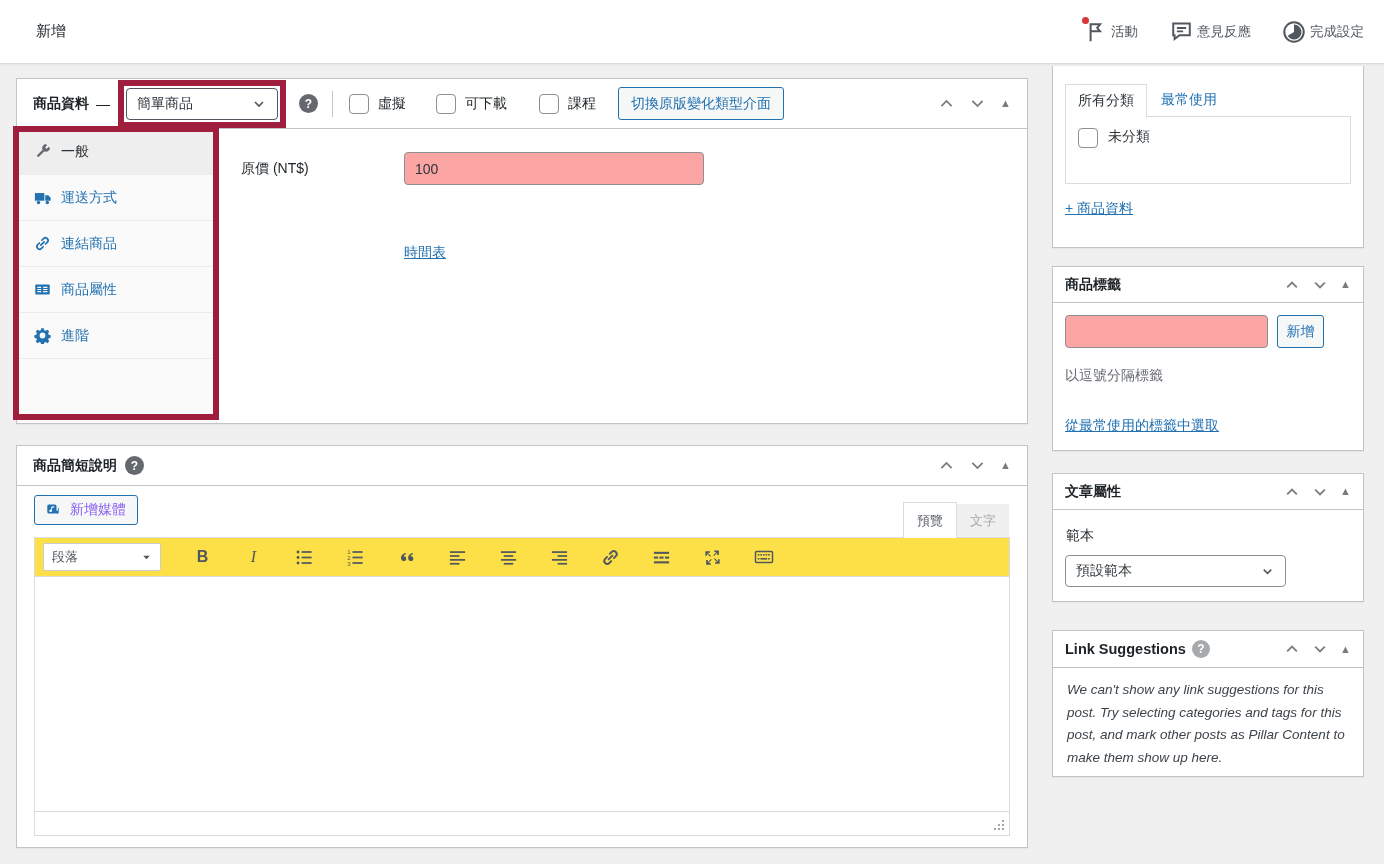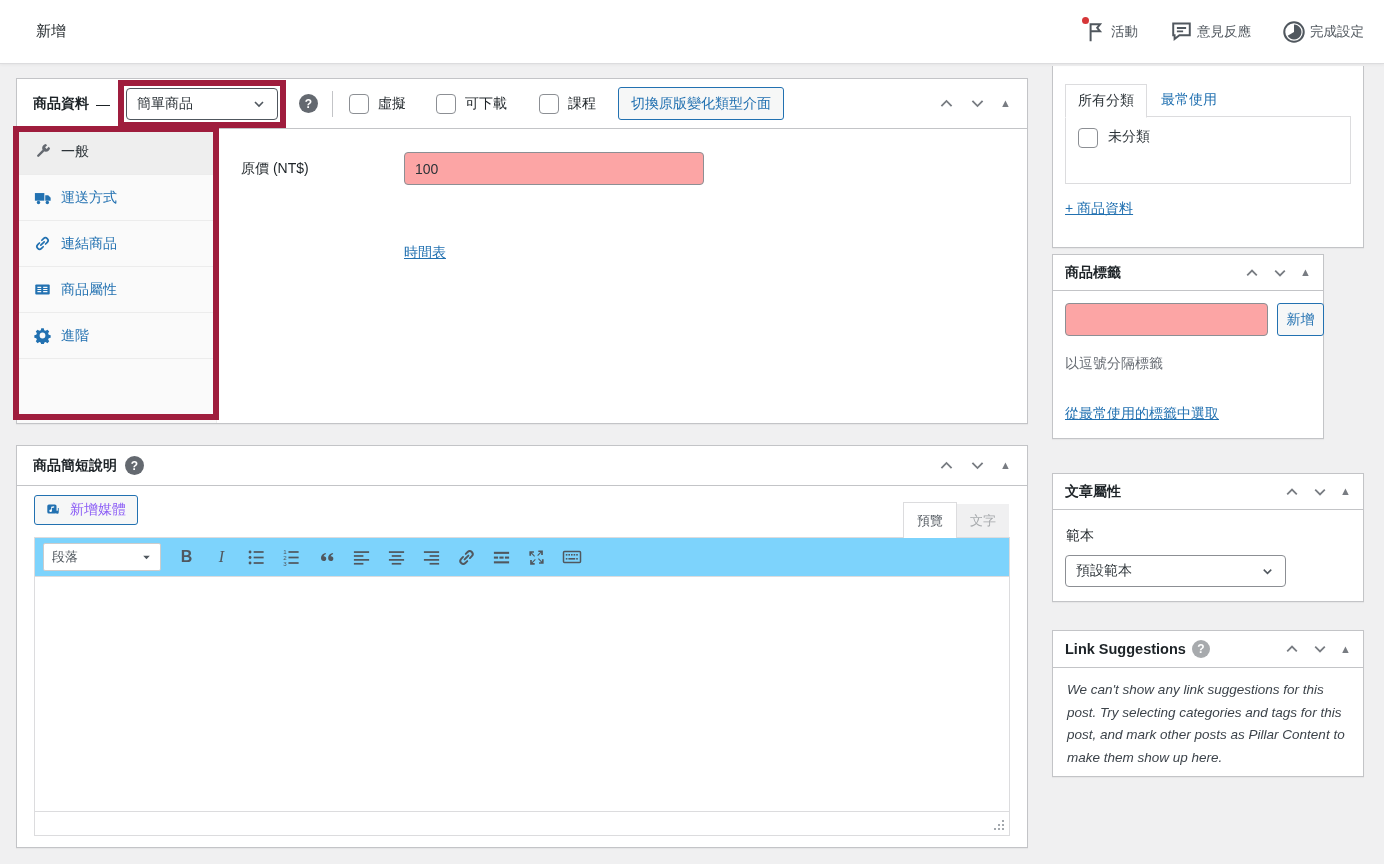--- a/index.html
+++ b/index.html
@@ -67,21 +67,21 @@
   .sd-head { height:40px; gap:8px; }
   .addmedia { position:absolute; left:17px; top:49px; height:30px; display:inline-flex; align-items:center; gap:7px;
               background:#f6f7f7; border:1px solid #2271b1; border-radius:3px; color:#8b5cf6; font-size:14px;
               padding:0 11px; cursor:pointer; }
   .etabs { position:absolute; right:18px; top:56px; display:flex; align-items:flex-end; z-index:3; }
   .etab { font-size:13px; color:#a7aaad; padding:0 13px; height:33px; display:flex; align-items:center;
           background:#f0f0f1; cursor:pointer; }
   .etab.active { background:#fff; border:1px solid #dcdcde; border-bottom:none; height:36px; color:#50575e; margin-bottom:-1px; }
   .editor-box { position:absolute; left:17px; right:17px; top:91px; bottom:11px; border:1px solid #dcdcde;
                 display:flex; flex-direction:column; background:#fff; }
-  .etoolbar { height:39px; background:#7dd3fc; border-bottom:1px solid #dcdcde; display:flex; align-items:center; padding:0 8px; }
+  .etoolbar { height:39px; background:#fde047; border-bottom:1px solid #dcdcde; display:flex; align-items:center; padding:0 8px;gap:16px; }
   .psel { width:118px; height:28px; background:#fff; border:1px solid #ccc; border-radius:2px; display:flex;
           align-items:center; justify-content:space-between; padding:0 8px; font-size:13px; color:#50575e; cursor:pointer; margin-right:8px; }
   .tbtn { width:35px; height:28px; display:flex; align-items:center; justify-content:center; color:#50575e; cursor:pointer; border-radius:2px; }
   .tbtn.bold { font-weight:700; font-size:16px; }
   .tbtn.ital { font-style:italic; font-size:16px; font-family:"Liberation Serif", serif; }
   .ebody { flex:1; background:#fff; cursor:text; }
   .estatus { height:24px; border-top:1px solid #dcdcde; position:relative; background:#fff; }
   .grip { position:absolute; right:3px; bottom:3px; color:#a3a8ad; cursor:nwse-resize; display:flex; }
 
   
@@ -400,21 +400,21 @@
       <span class="cat-tab-active">所有分類</span>
       <a class="wp-link cat-tab-link">最常使用</a>
     </div>
     <div class="cat-box">
       <span class="cb"></span>
       <span>未分類</span>
     </div>
     <a class="wp-link u" style="position:absolute; left:12px; top:134px;">+ 商品資料</a>
   </section>
 
-  <section class="panel" style="left:1052px; top:254px; width:272px; height:185px;">
+  <section class="panel" style="left:1052px; top:266px; width:312px; height:185px;">
     <div class="panel-head sb-head">
       <span class="panel-title">商品標籤</span>
       <span class="spacer"></span>
       <span class="handles" style="gap:12px;">
         <span class="handle">
             <svg width="16" height="16" viewBox="0 0 20 20">
               <path d="M4 13l6-6 6 6" fill="none" stroke="currentColor" stroke-width="2.2"></path>
             </svg>
           </span>
         <span class="handle">

